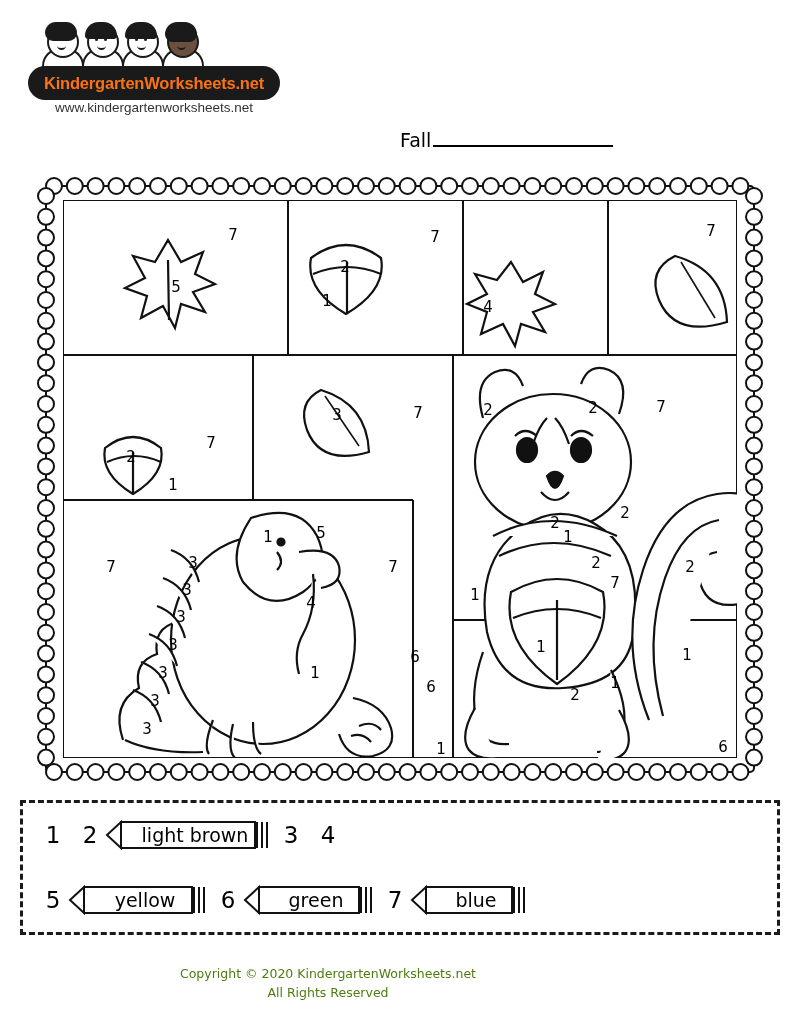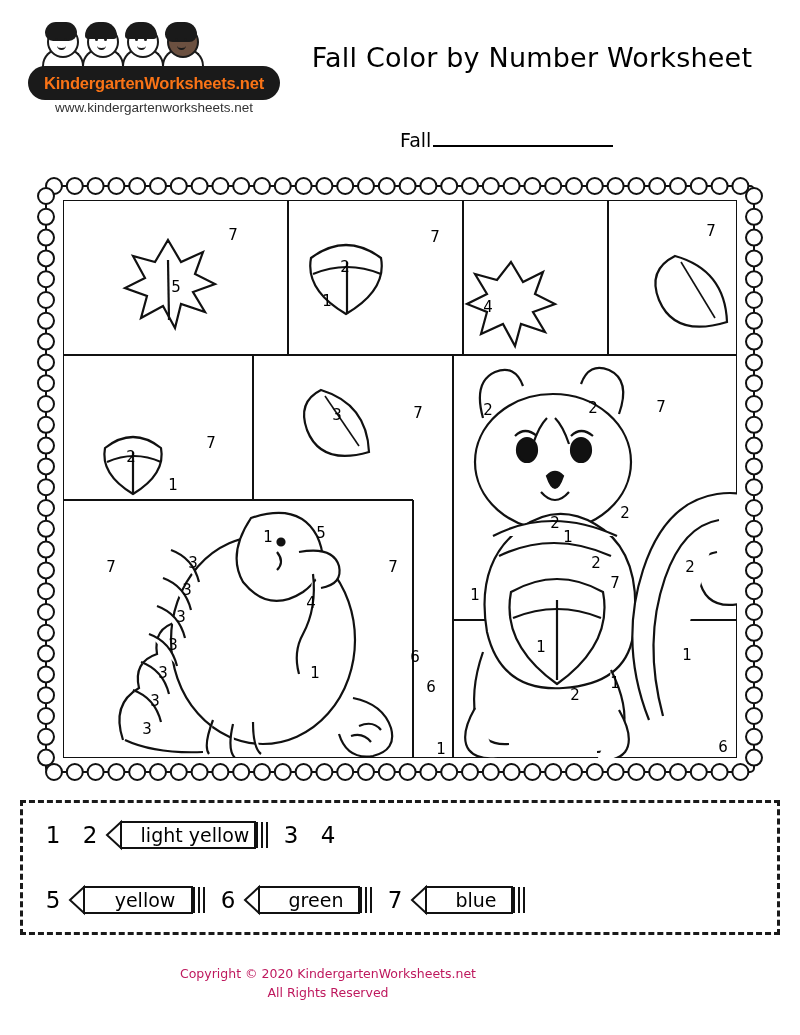--- a/index.html
+++ b/index.html
@@ -226,21 +226,21 @@
   }
 
   
   .footer {
     position: absolute;
     left: 0;
     top: 965px;
     width: 656px;
     text-align: center;
     font-size: 12.5px;
-    color: #be185d;
+    color: #4d7c0f;
     line-height: 1.5;
     font-family: "DejaVu Sans", sans-serif;
   }
 
   .num {
     font-family: "DejaVu Sans", sans-serif;
     font-size: 15px;
     fill: #000;
   }
 </style>
@@ -283,21 +283,20 @@
           <div class="eye r"></div>
           <div class="smile"></div>
       </div>
     </div>
     <div class="logo-bar">
       <span>KindergartenWorksheets.net</span>
     </div>
     <div class="logo-url">www.kindergartenworksheets.net</div>
   </div>
 
-  <div class="worksheet-title">Fall Color by Number Worksheet</div>
 
   <div class="name-line">
     <span>Fall</span><span class="blank"></span>
   </div>
 </div>
 
 <div class="frame">
 
   <svg class="scallop-svg" viewBox="0 0 740 615">
     <g fill="none" stroke="#111" stroke-width="2">
@@ -590,21 +589,21 @@
         <div class="crayon">
           <svg class="crayon-svg" width="164" height="34" viewBox="0 0 164 34">
             <g fill="#fff" stroke="#111" stroke-width="2">
               <path d="M2 17 L16 4 L16 30 Z"></path>
               <rect x="16" y="4" width="134" height="26"></rect>
               <line x1="152" y1="4" x2="152" y2="30"></line>
               <line x1="157" y1="4" x2="157" y2="30"></line>
               <line x1="162" y1="4" x2="162" y2="30"></line>
             </g>
           </svg>
-          <div class="crayon-label">light yellow</div>
+          <div class="crayon-label">light brown</div>
         </div>
       </div>
       <div class="legend-item">
         <div class="legend-num">3</div>
       </div>
       <div class="legend-item">
         <div class="legend-num">4</div>
       </div>
     </div>
   <div class="legend-row" id="legend-row-1">

